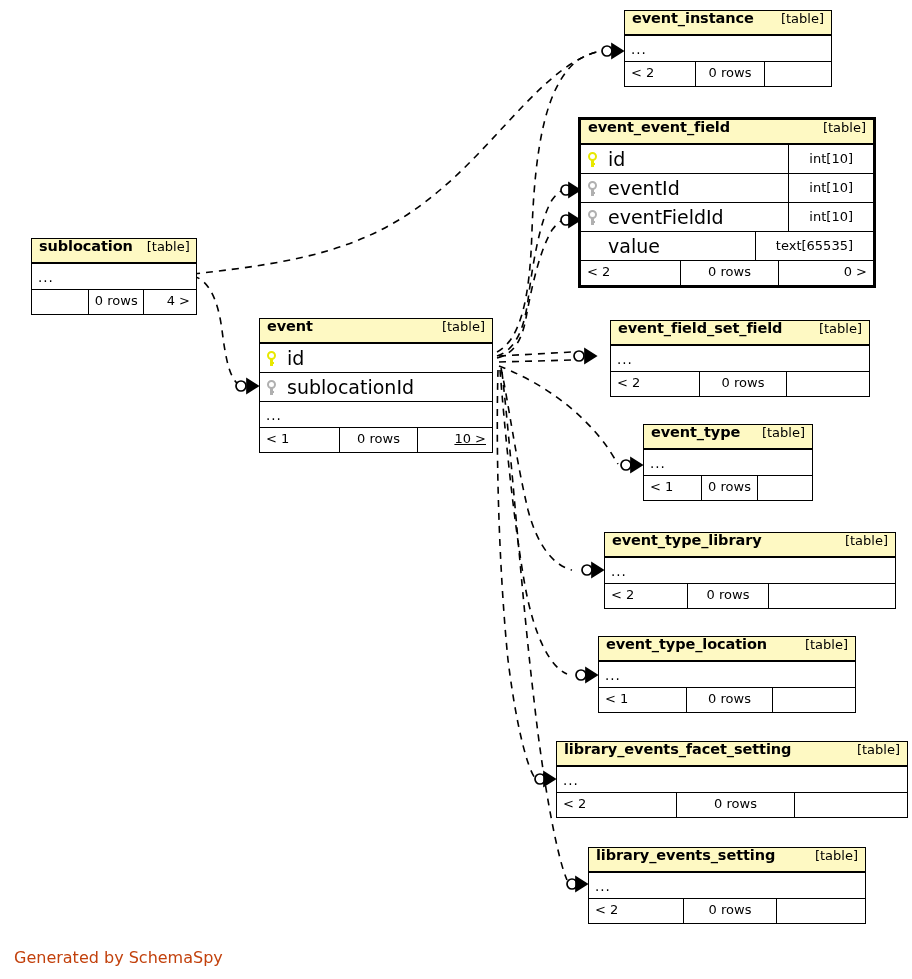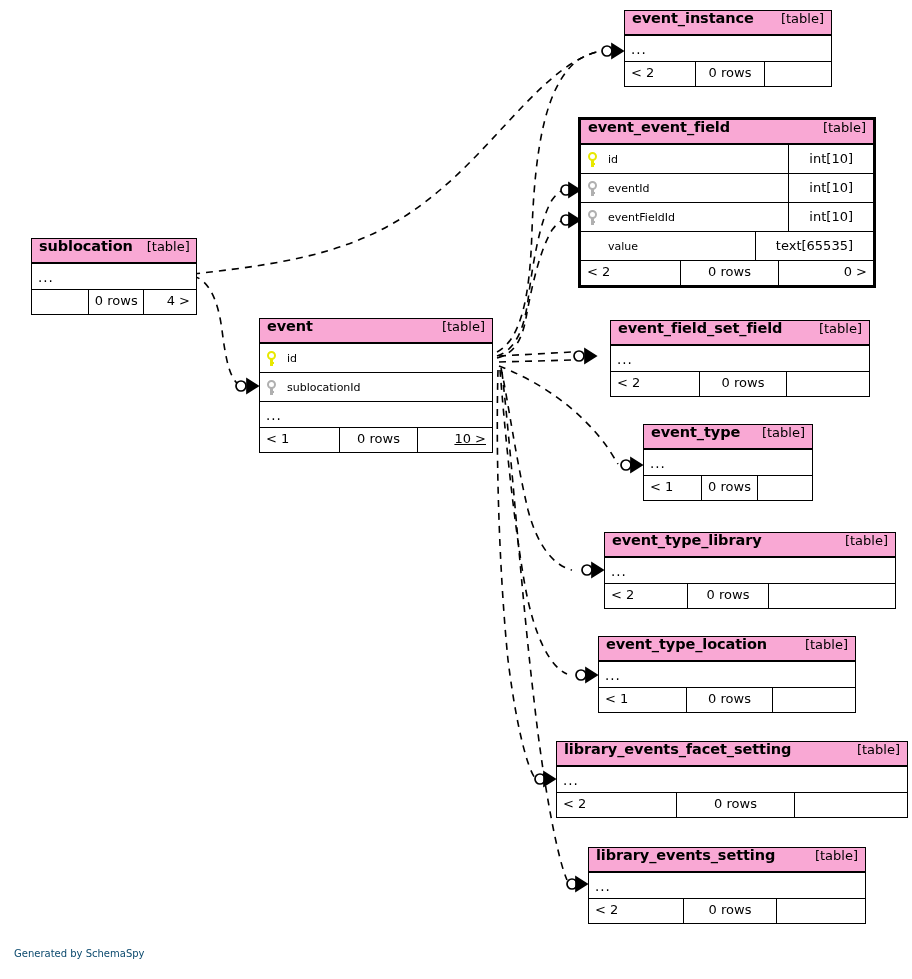--- a/index.html
+++ b/index.html
@@ -38,21 +38,21 @@
     font-size: 13px;
     color: #000000;
   }
   .table-node.focal {
     border-width: 3px;
   }
   .tbl-header {
     display: flex;
     align-items: center;
     justify-content: space-between;
-    background: #f9a8d4;
+    background: #fef9c3;
     border-bottom: 2px solid #000000;
     padding: 3px 7px 12px 7px;
     box-sizing: border-box;
     height: 25px;
   }
   .tbl-name {
     font-weight: bold;
     font-size: 14.5px;
     white-space: nowrap;
     letter-spacing: -0.1px;
@@ -127,21 +127,21 @@
     height: 2.2px;
     left: 3.2px;
     top: 11px;
     background: currentColor;
   }
   .keyicon.pk { color: #e8e800; }
   .keyicon.fk { color: #b0b0b0; }
   .col-name {
     white-space: nowrap;
     overflow: hidden;
-    font-size: 11px;
+    font-size: 19px;
   }
   .ellipsis-cell {
     padding-left: 6px;
     font-size: 13.5px;
     letter-spacing: 1px;
     line-height: 24px;
   }
   .tbl-footer {
     display: flex;
     height: 24px;
@@ -159,22 +159,22 @@
     border-left: 1px solid #000000;
     border-right: 1px solid #000000;
     text-align: center;
   }
   .ft-cell.left { text-align: left; }
   .ft-cell.right { text-align: right; }
   #credit {
     position: absolute;
     left: 14px;
     top: 948px;
-    font-size: 10px;
-    color: #0c4a6e;
+    font-size: 16px;
+    color: #c2410c;
     z-index: 3;
     white-space: nowrap;
   }
 </style>
 </head>
 <body>
 
 <div id="diagram-canvas">
 
   <svg id="edge-layer" viewBox="0 0 912 979" width="912" height="979" xmlns="http://www.w3.org/2000/svg">

